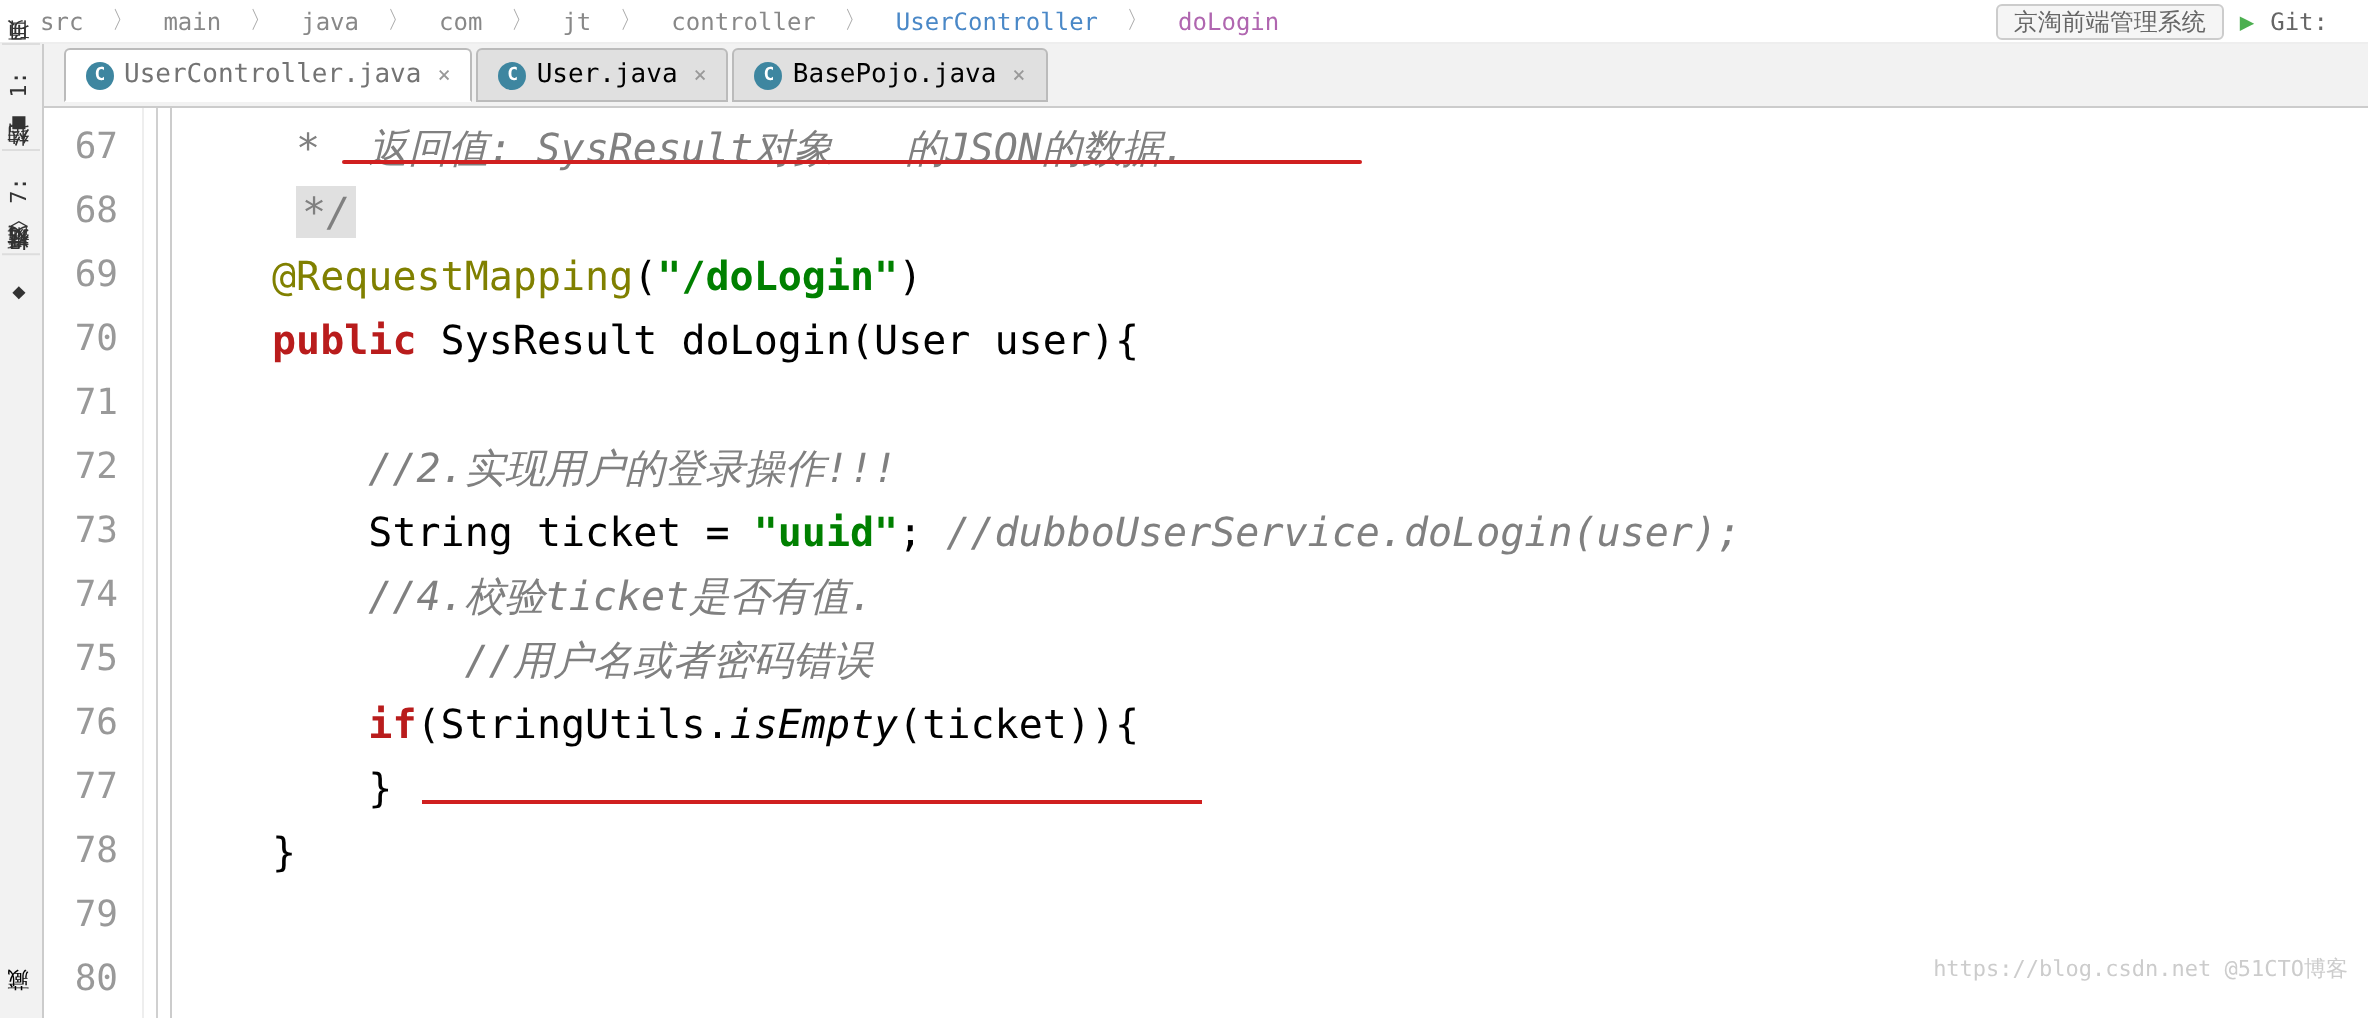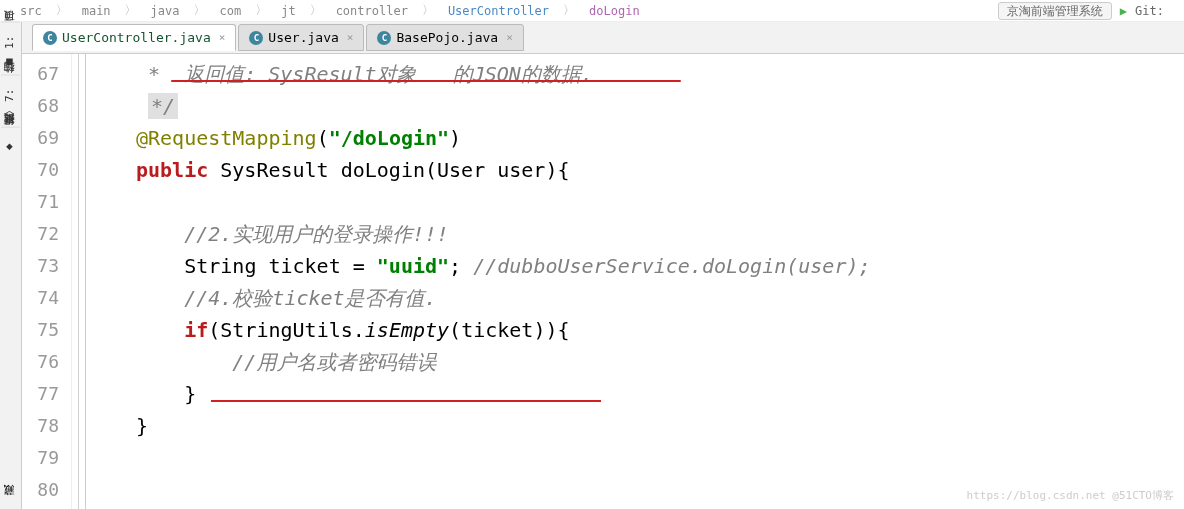--- a/index.html
+++ b/index.html
@@ -41,21 +41,21 @@
     .c-type { color: #000; }
     .c-static { font-style: italic; }
     
     .highlight-line { background: #fffae3; }
     .caret-bg { background: #e0e0e0; padding: 1px 3px; }
     
     .red-underline { position: absolute; height: 2px; background: #d02020; }
     .ru1 { top: 26px; left: 85px; width: 510px; border-radius: 1px; }
     .ru2 { top: 346px; left: 125px; width: 390px; }
     
-    .watermark { position: absolute; bottom: 6px; right: 10px; font-size: 11px; color: #ccc; }
+    .watermark { position: absolute; bottom: 17px; right: 10px; font-size: 11px; color: #ccc; }
     .caret { display: inline-block; width: 1px; height: 20px; background: #000; vertical-align: middle; }
   </style>
 </head>
 <body>
 
 <div class="top-breadcrumb">
   <span class="breadcrumb-item">src</span>
     <span class="breadcrumb-sep">〉</span>
   <span class="breadcrumb-item">main</span>
     <span class="breadcrumb-sep">〉</span>
@@ -82,21 +82,21 @@
     <div class="sidebar-tab"><span>■</span> <span>1: 项目</span></div>
     <div class="sidebar-tab"><span>⬡</span> <span>7: 结构</span></div>
     <div class="sidebar-tab"><span>◆</span> <span>提交对话框</span></div>
     <div class="sidebar-bottom">藏</div>
   </div>
 
   <div class="editor-area">
     <div class="editor-tabs">
       <div class="editor-tab active">
         <span class="tab-icon">C</span>
-        <span style="color:#14532d">UserController.java</span>
+        <span style="color:#737373">UserController.java</span>
         <span class="tab-close">×</span>
       </div>
       <div class="editor-tab">
         <span class="tab-icon">C</span>
         <span>User.java</span>
         <span class="tab-close">×</span>
       </div>
       <div class="editor-tab">
         <span class="tab-icon">C</span>
         <span>BasePojo.java</span>
@@ -128,22 +128,22 @@
         <div class="red-underline ru1"></div>
         <div class="red-underline ru2"></div>
         <div class="code-line"><span class="c-comment"> <span>*  </span><span>返回值: SysResult对象   的JSON的数据.</span></span></div>
         <div class="code-line"><span class="c-comment"> <span class="caret-bg">*/</span></span></div>
         <div class="code-line"><span class="c-annotation">@RequestMapping</span><span>(</span><span class="c-string">"/doLogin"</span><span>)</span></div>
         <div class="code-line"><span class="c-keyword">public</span><span class="c-type"> SysResult </span><span>doLogin</span><span>(User user){</span></div>
         <div class="code-line"><span></span></div>
         <div class="code-line">    <span class="c-comment">//2.实现用户的登录操作!!!</span></div>
         <div class="code-line">    <span>String ticket = </span><span class="c-string">"uuid"</span><span>; </span><span class="c-comment">//dubboUserService.doLogin(user);</span></div>
         <div class="code-line">    <span class="c-comment">//4.校验ticket是否有值.</span></div>
+        <div class="code-line">        <span class="c-comment">//用户名或者密码错误</span></div>
         <div class="code-line">    <span class="c-keyword">if</span><span>(StringUtils.</span><span class="c-static">isEmpty</span><span>(ticket)){</span></div>
-        <div class="code-line">        <span class="c-comment">//用户名或者密码错误</span></div>
         <div class="code-line">    <span>}</span></div>
         <div class="code-line"><span>}</span></div>
         <div class="code-line"></div>
       </div>
     </div>
   </div>
 </div>
 
 <div class="watermark">https://blog.csdn.net @51CTO博客</div>
 

